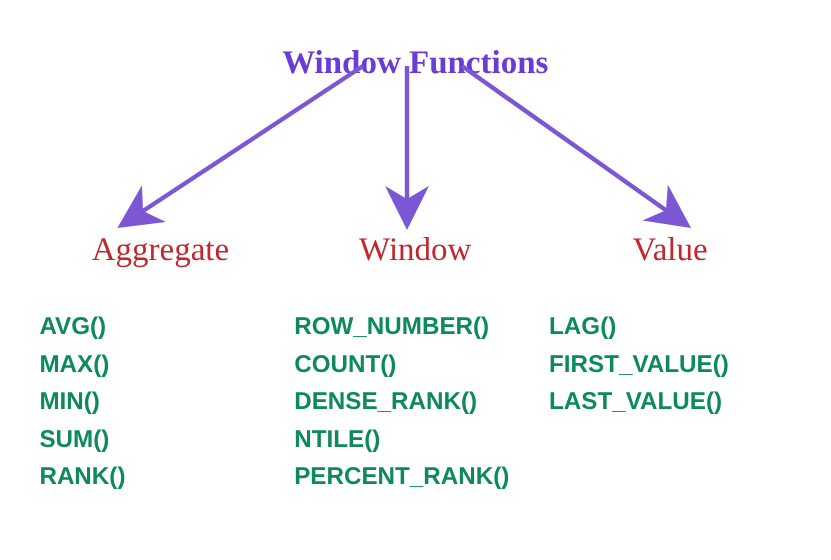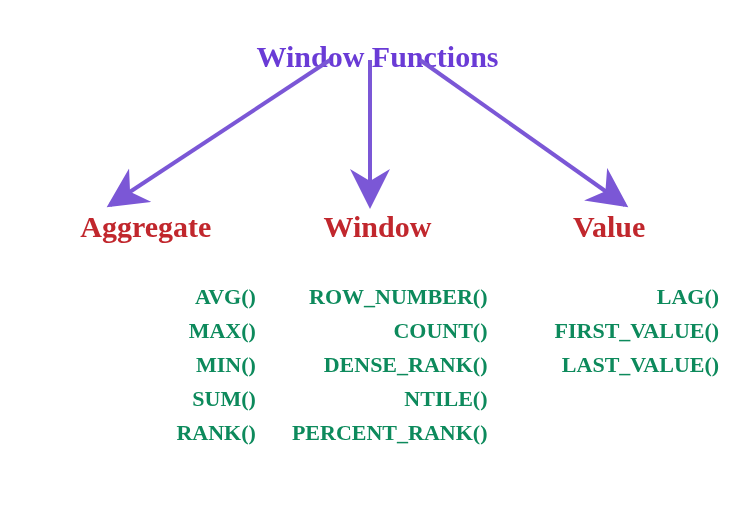--- a/index.html
+++ b/index.html
@@ -32,40 +32,40 @@
     position: absolute;
     top: 210px;
     left: 0; right: 0;
     display: flex;
     justify-content: space-around;
     padding: 0 30px;
   }
   .cat-label {
     color: #c1272d;
     font-size: 30px;
-    font-weight: bold;
+    font-weight: normal;
     text-align: center;
     width: 220px;
   }
   .funcs-row {
     position: absolute;
     top: 280px;
     left: 0; right: 0;
     display: flex;
     justify-content: space-around;
     padding: 0 30px;
   }
   .funcs-col {
     width: 220px;
-    text-align: right;
+    text-align: left;
     color: #0d8a5c;
     font-size: 22px;
     font-weight: bold;
     line-height: 1.55;
-    font-family: Liberation Serif, serif;
+    font-family: Liberation Sans, sans-serif;
   }
 </style>
 </head>
 <body>
 
 <div class="title">Window Functions</div>
 
 <svg class="arrows" viewBox="0 0 755 509">
   <defs>
     <marker id="ah" markerWidth="12" markerHeight="12" refX="9" refY="5" orient="auto" markerUnits="strokeWidth">

